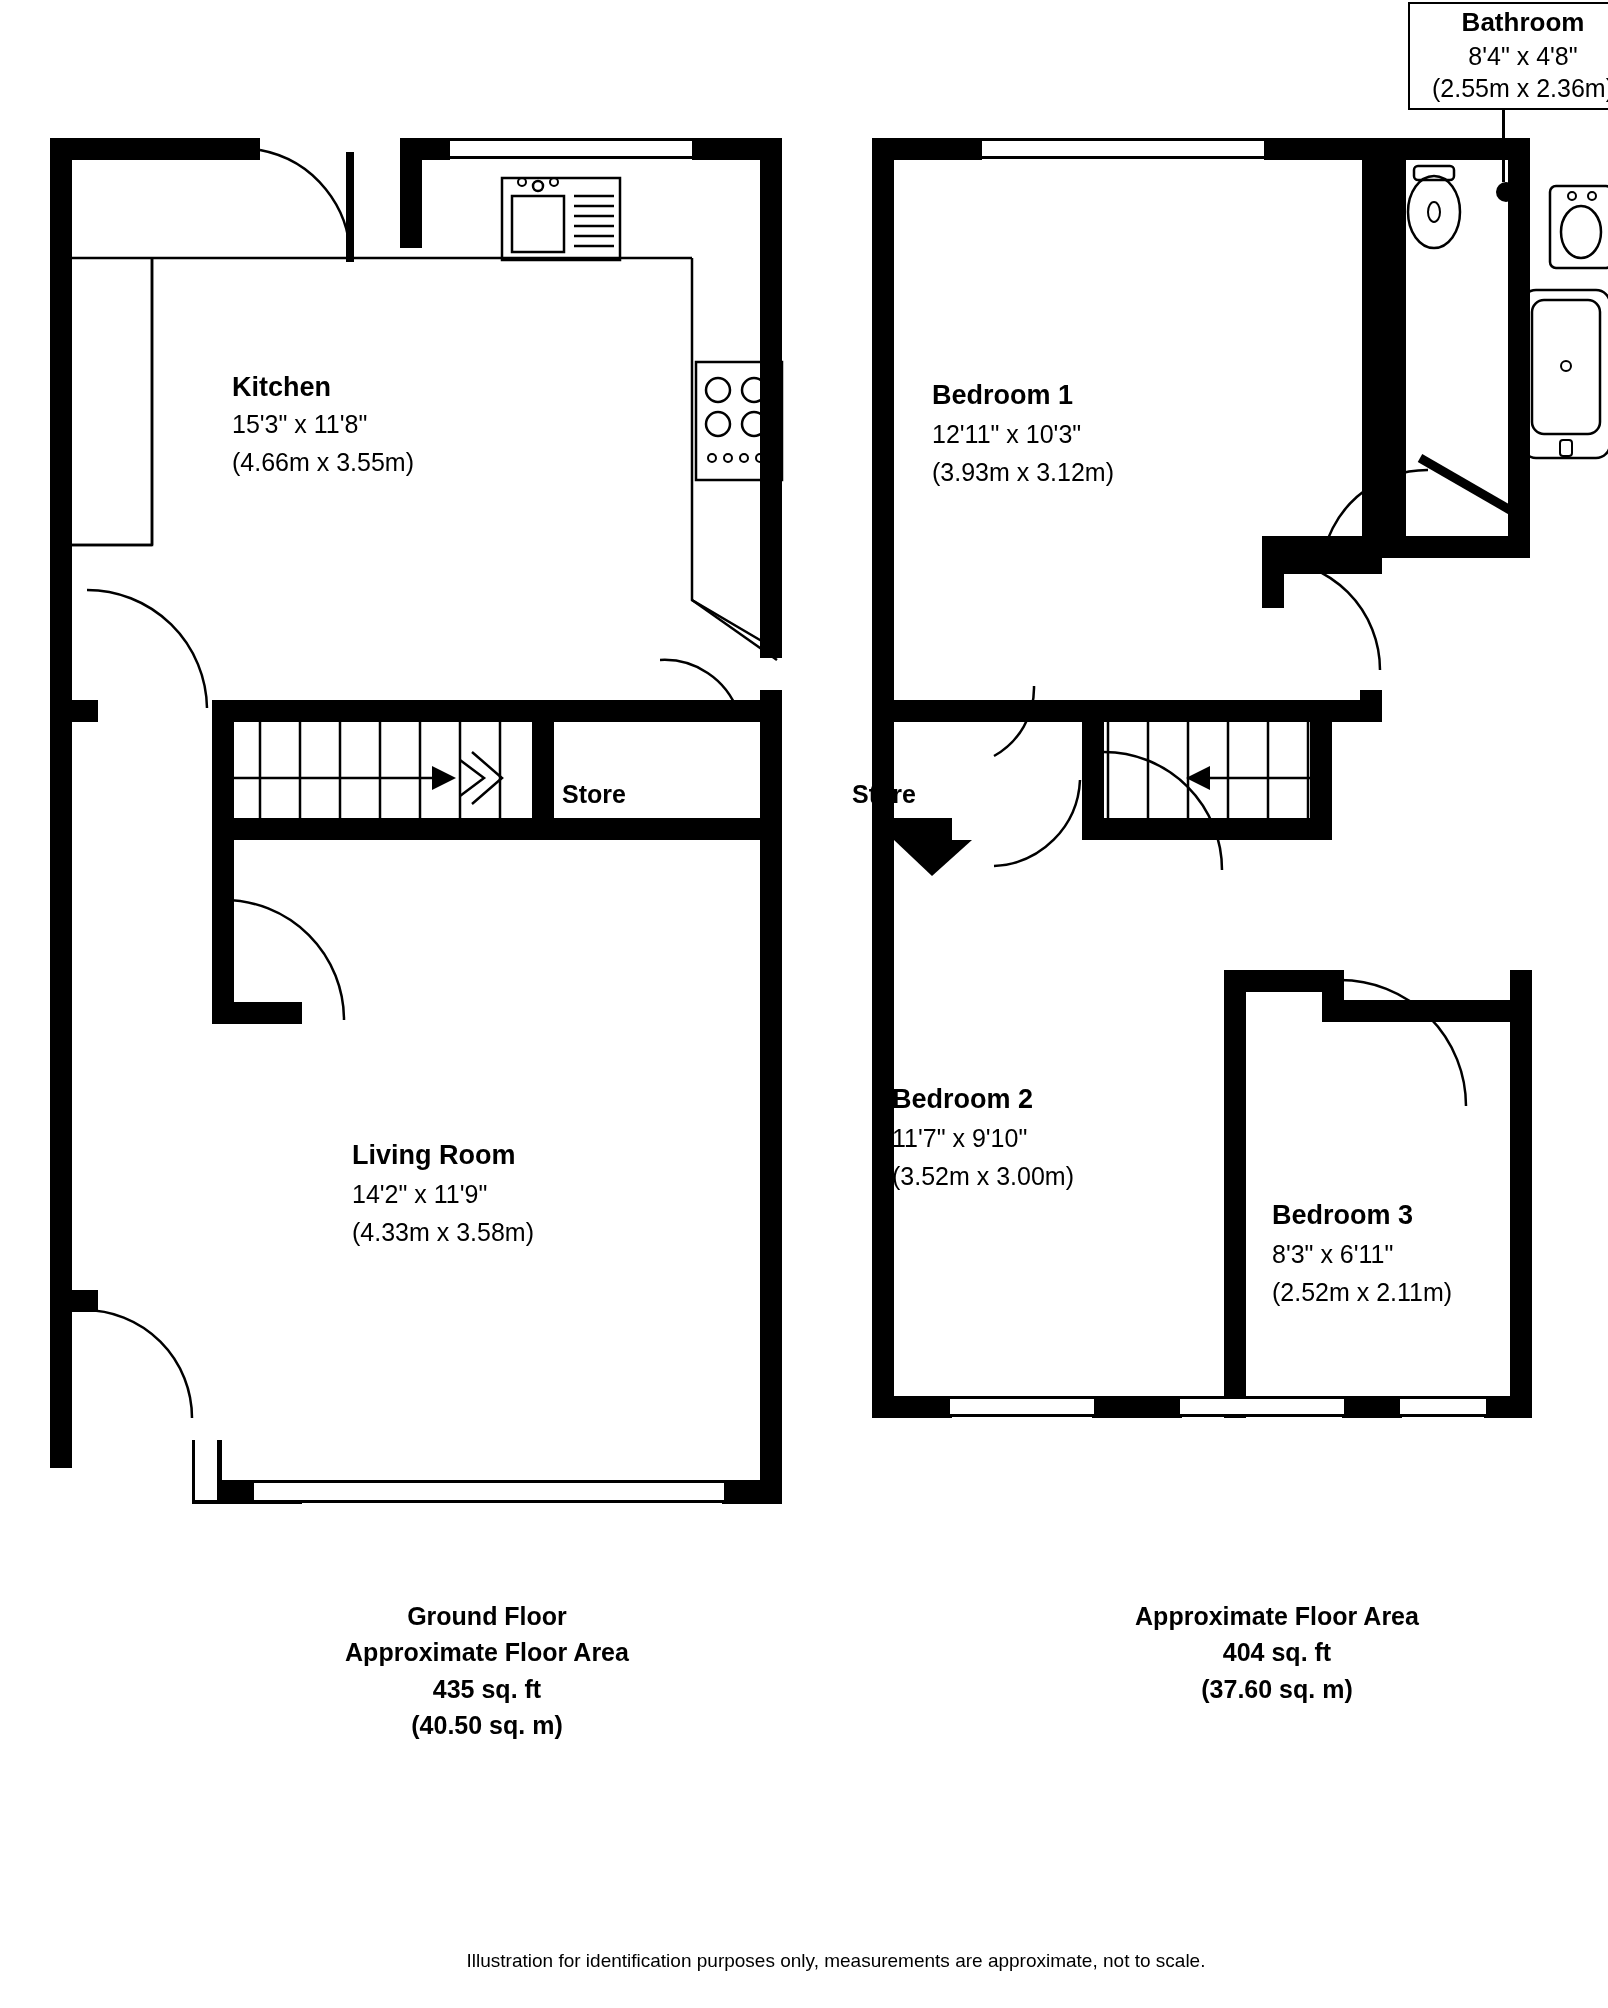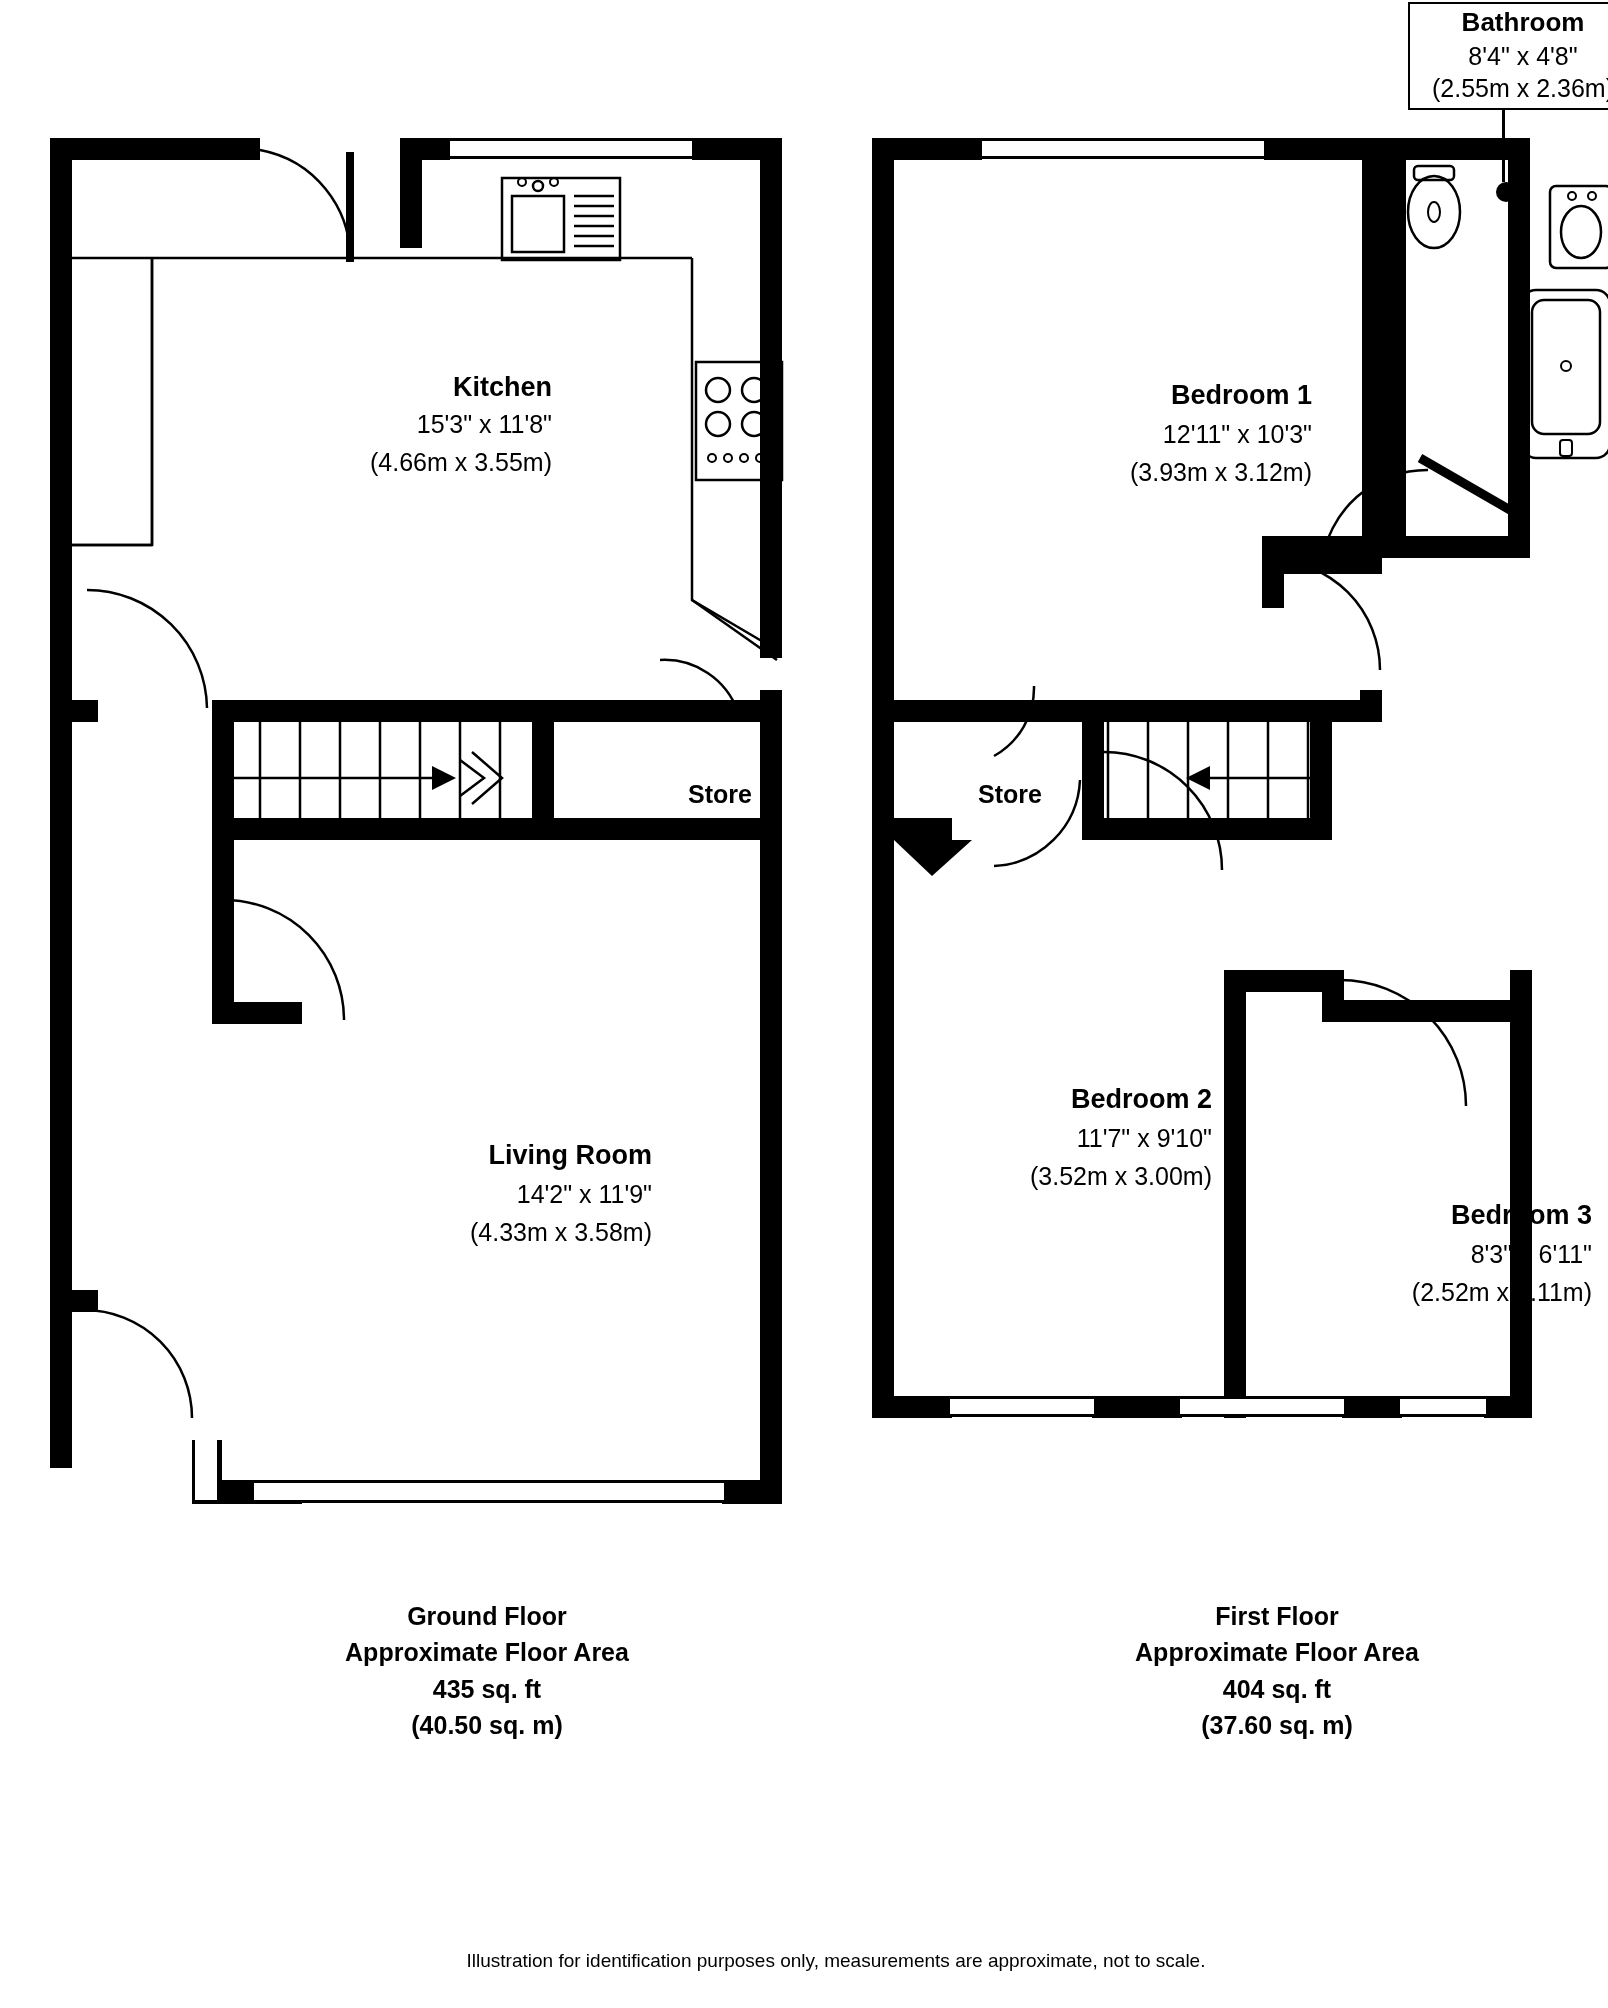--- a/index.html
+++ b/index.html
@@ -31,21 +31,21 @@
     position: absolute;
     background: #ffffff;
   }
   .thinline {
     position: absolute;
     background: #000000;
   }
   
   .label {
     position: absolute;
-    text-align: right;
+    text-align: left;
     line-height: 1.33;
     white-space: nowrap;
   }
   .room-name {
     font-weight: bold;
     font-size: 27px;
   }
   .room-dims {
     font-size: 25px;
   }
@@ -348,21 +348,20 @@
 
     <div class="label room-name" style="left:860px; top:1082px; width:320px;">Bedroom 2</div>
     <div class="label room-dims" style="left:860px; top:1122px; width:320px;">11'7" x 9'10"</div>
     <div class="label room-dims" style="left:860px; top:1160px; width:320px;">(3.52m x 3.00m)</div>
 
     <div class="label room-name" style="left:1240px; top:1198px; width:320px;">Bedroom 3</div>
     <div class="label room-dims" style="left:1240px; top:1238px; width:320px;">8'3" x 6'11"</div>
     <div class="label room-dims" style="left:1240px; top:1276px; width:320px;">(2.52m x 2.11m)</div>
 
     <div class="floor-block" style="left:920px; top:1598px; width:650px;">
-      <div>First Floor</div>
       <div>Approximate Floor Area</div>
       <div>404 sq. ft</div>
       <div>(37.60 sq. m)</div>
     </div>
   </div>
 
   <div class="footer-sub" style="top:1950px;">Illustration for identification purposes only, measurements are approximate, not to scale.</div>
 
 </div>
 

